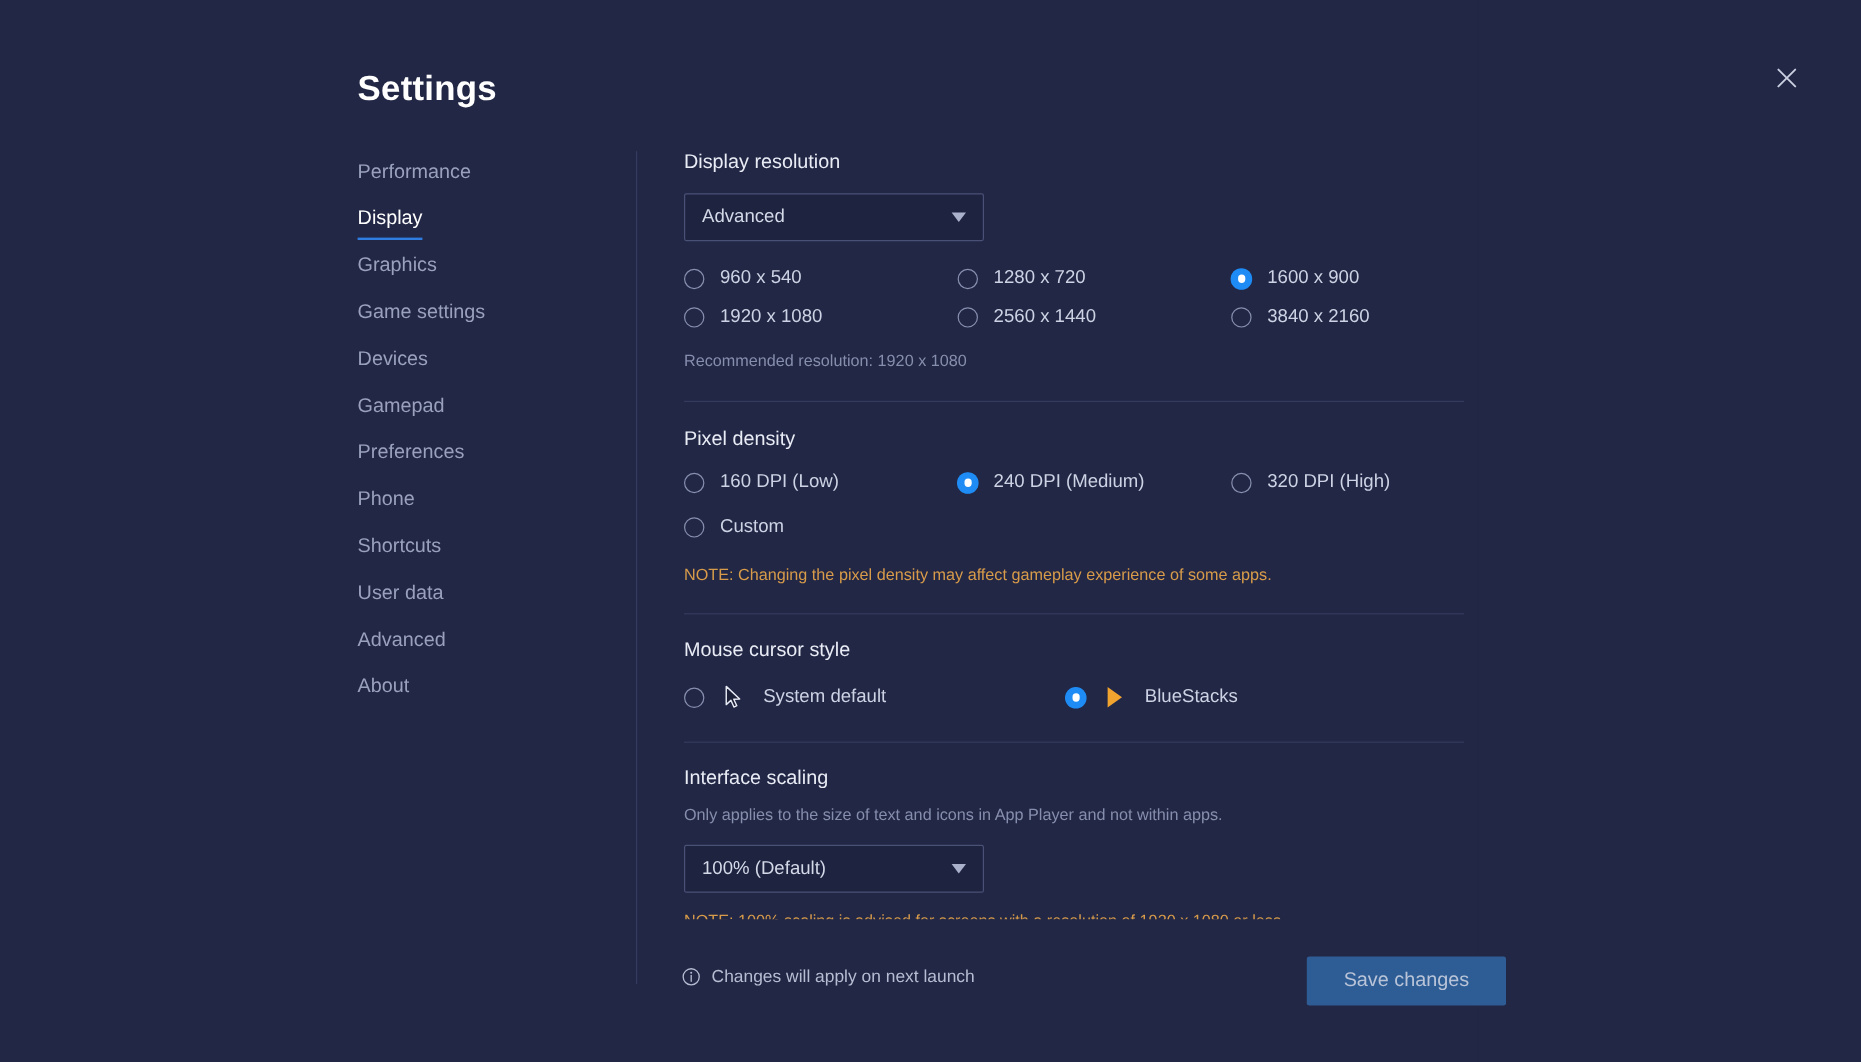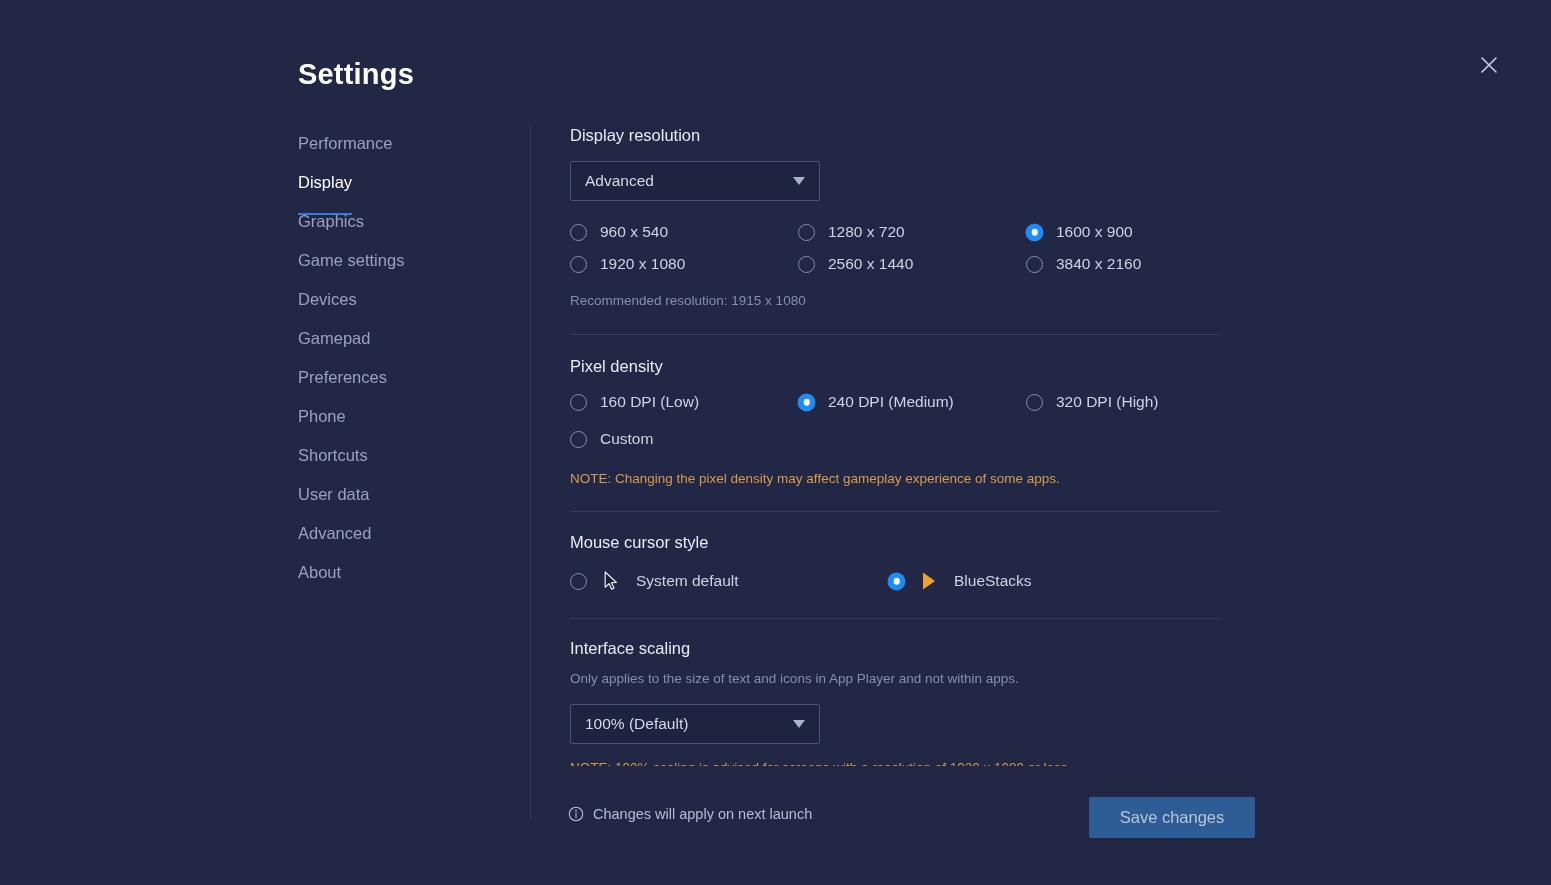--- a/index.html
+++ b/index.html
@@ -60,21 +60,21 @@
     line-height: 22px;
     cursor: pointer;
     display: block;
     width: fit-content;
   }
   .nav-item.active {
     color: #ffffff;
   }
   .nav-item.active .nav-label {
     display: inline-block;
-    padding-bottom: 20px;
+    padding-bottom: 5px;
     border-bottom: 2.5px solid #2f7de1;
   }
 
   .v-divider {
     position: absolute;
     left: 530px;
     top: 126px;
     width: 1px;
     height: 694px;
     background: #353b5e;
@@ -309,21 +309,21 @@
         <label class="radio-row">
           <span class="radio"></span>
           <span class="radio-label">2560 x 1440</span>
         </label>
         <label class="radio-row">
           <span class="radio"></span>
           <span class="radio-label">3840 x 2160</span>
         </label>
       </div>
 
-      <div class="hint" style="margin-top:20px;">Recommended resolution: 1915 x 1080</div>
+      <div class="hint" style="margin-top:20px;">Recommended resolution: 1920 x 1080</div>
     </section>
 
     <div class="h-divider" style="margin-top:26px;"></div>
 
     <section style="margin-top:22px;">
       <div class="section-title">Pixel density</div>
 
       <div class="radio-grid" style="margin-top:17px;">
         <label class="radio-row">
           <span class="radio"></span>

